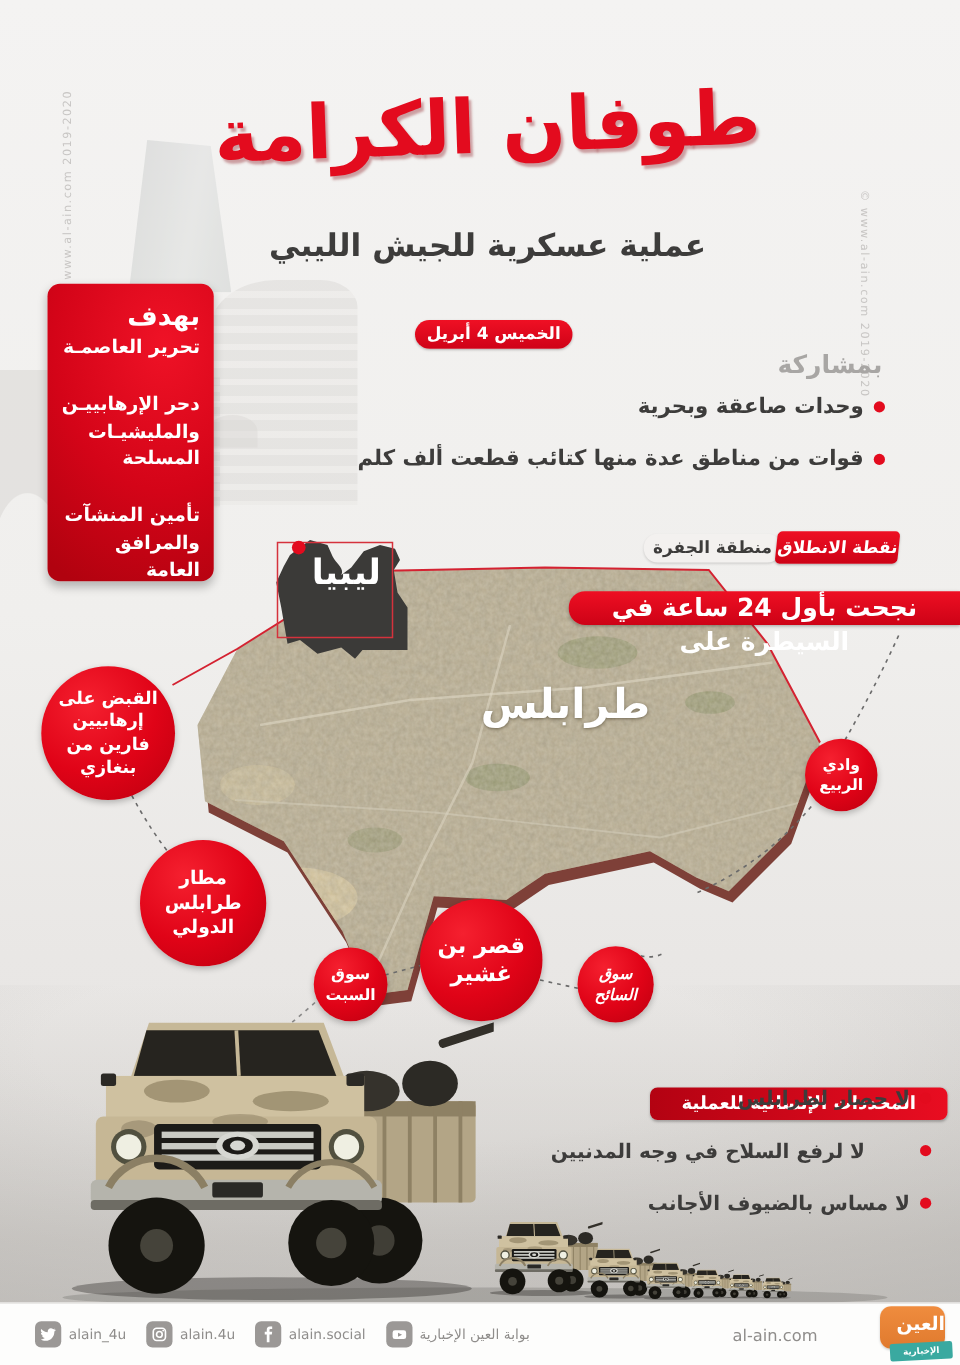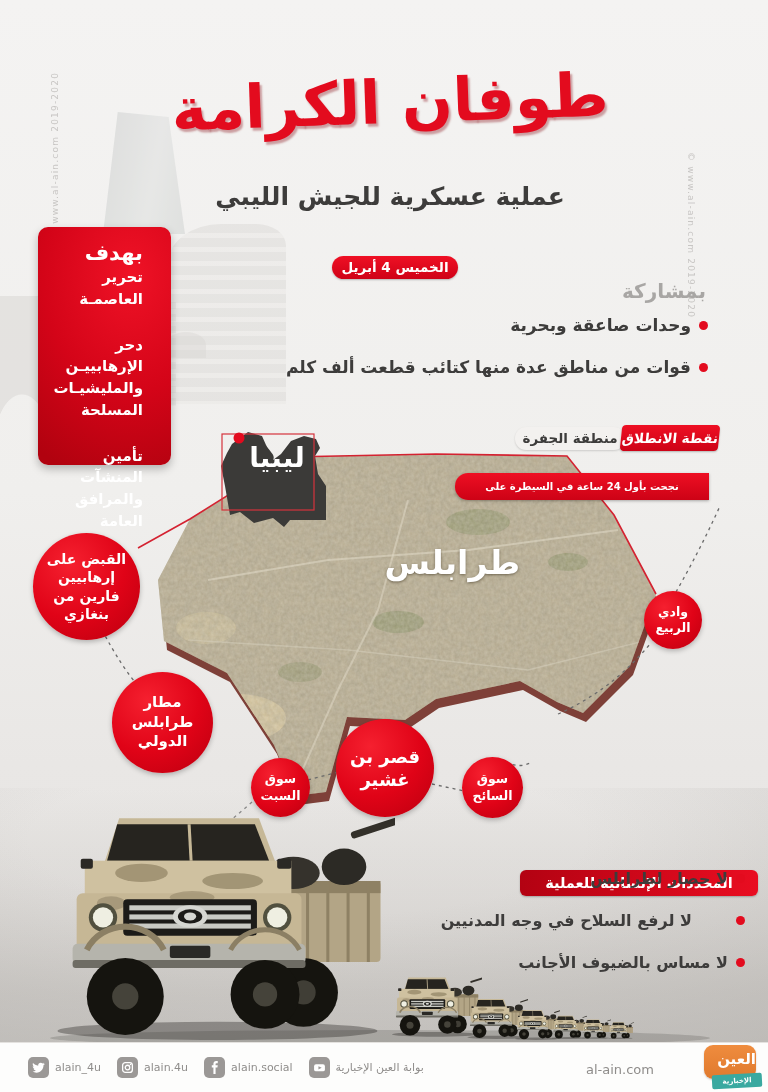--- a/index.html
+++ b/index.html
@@ -28,61 +28,61 @@
     font-size:60px;font-weight:bold;color:#e30b1e;transform:rotate(-2deg);
     text-shadow:2px 3px 2px rgba(130,0,12,.35);line-height:1.0;}
   .subtitle{left:190px;top:182px;width:400px;text-align:center;direction:rtl;
     font-size:25px;font-weight:bold;color:#3d3c3b;}
   .date-badge{left:332px;top:256px;width:126px;height:23px;background:linear-gradient(180deg,#ef1024,#cf0217);
     border-radius:12px;color:#fff;font-size:13.5px;font-weight:bold;text-align:center;line-height:23px;direction:rtl;
     box-shadow:0 1px 2px rgba(0,0,0,.25);}
   
   .goals{left:38px;top:227px;width:133px;height:238px;border-radius:10px;direction:rtl;
     background:radial-gradient(120% 90% at 70% 20%,#ef1226 0%,#d40418 55%,#b1020f 100%);
-    box-shadow:0 4px 8px rgba(0,0,0,.25);color:#fff;padding:14px 28px;box-sizing:border-box;text-align:right;}
+    box-shadow:0 4px 8px rgba(0,0,0,.25);color:#fff;padding:14px 11px;box-sizing:border-box;text-align:right;}
   .goals .g-title{font-size:21px;font-weight:bold;margin-bottom:2px;}
   .goals .g-item{font-size:15px;font-weight:bold;line-height:1.45;margin-bottom:24px;}
   .goals .g-item:last-child{margin-bottom:0;}
   
   .part-heading{left:0;top:279px;width:706px;text-align:right;direction:rtl;
     font-size:20px;font-weight:bold;color:#a8a6a4;}
   .bullet{position:absolute;display:flex;align-items:center;direction:rtl;gap:8px;white-space:nowrap;}
   .bullet .dot{width:9px;height:9px;border-radius:50%;background:#e30b1e;flex:0 0 auto;}
   .bullet .txt{font-size:17px;font-weight:bold;color:#3d3c3b;}
   .pb1{right:60px;top:315px;}
   .pb2{right:60px;top:357px;}
   
   .launch-value{left:515px;top:427px;width:110px;height:23px;background:#f3f1ef;border-radius:11px;
     color:#3d3c3b;font-size:13.5px;font-weight:bold;text-align:center;line-height:23px;direction:rtl;
     box-shadow:0 1px 2px rgba(0,0,0,.15);}
   .launch-label{left:621px;top:425px;width:98px;height:26px;background:linear-gradient(180deg,#ee0f23,#cd0216);
     border-radius:4px;transform:skewX(-6deg);color:#fff;font-size:13.5px;font-weight:bold;text-align:center;
     line-height:26px;direction:rtl;box-shadow:0 1px 2px rgba(0,0,0,.25);z-index:6;}
-  .success{left:455px;top:473px;width:254px;height:27px;background:linear-gradient(180deg,#ee0f23,#cd0216);
-    border-radius:13px 0 0 13px;color:#fff;font-size:10px;font-weight:bold;text-align:center;line-height:27px;
+  .success{left:455px;top:473px;width:313px;height:27px;background:linear-gradient(180deg,#ee0f23,#cd0216);
+    border-radius:13px 0 0 13px;color:#fff;font-size:20px;font-weight:bold;text-align:center;line-height:27px;
     direction:rtl;z-index:6;box-shadow:0 1px 3px rgba(0,0,0,.3);}
   
   .map-wrap{left:148px;top:440px;width:524px;height:372px;z-index:2;}
   .city-label{left:300px;top:543px;width:220px;text-align:right;color:#fff;font-size:33px;font-weight:bold;
     direction:rtl;z-index:4;text-shadow:0 1px 3px rgba(60,50,30,.6);}
   .libya{left:212px;top:424px;width:140px;height:112px;z-index:5;}
   .libya-label{left:232px;top:441px;width:90px;text-align:center;color:#fff;font-size:28px;font-weight:bold;
     direction:rtl;z-index:6;}
   
   .dash-svg{left:0;top:0;width:768px;height:1092px;z-index:3;pointer-events:none;}
   
   .loc{position:absolute;border-radius:50%;color:#fff;font-weight:bold;direction:rtl;text-align:center;
     display:flex;align-items:center;justify-content:center;z-index:5;line-height:1.3;
     background:radial-gradient(85% 85% at 35% 28%,#f5202f 0%,#e00317 60%,#c50011 100%);
     box-shadow:0 2px 5px rgba(0,0,0,.25);}
   .loc-benghazi{left:33px;top:533px;width:107px;height:107px;font-size:14px;padding:6px;box-sizing:border-box;}
   .loc-airport{left:112px;top:672px;width:101px;height:101px;font-size:15px;padding:8px;box-sizing:border-box;}
   .loc-sabt{left:251px;top:758px;width:59px;height:59px;font-size:12.5px;}
   .loc-qasr{left:336px;top:719px;width:98px;height:98px;font-size:18px;padding:10px;box-sizing:border-box;}
-  .loc-saeh{left:462px;top:757px;width:61px;height:61px;font-size:12.5px;}
+  .loc-saeh{left:462px;top:757px;width:61px;height:61px;font-size:12.5px;font-style:italic;}
   .loc-khamis{left:516px;top:712px;width:58px;height:58px;font-size:12.5px;}
   .loc-wadi{left:644px;top:591px;width:58px;height:58px;font-size:12.5px;}
   
   .hum-badge{left:520px;top:870px;width:238px;height:26px;background:linear-gradient(90deg,#b30212,#e90d21);
     border-radius:6px;color:#fff;font-size:14.5px;font-weight:bold;text-align:center;line-height:26px;
     direction:rtl;z-index:6;box-shadow:0 1px 2px rgba(0,0,0,.25);}
   .hb1{right:23px;top:869px;z-index:6;}
   .hb2{right:23px;top:911px;z-index:6;gap:44px;}
   .hb3{right:23px;top:953px;z-index:6;}
   .hum .txt,.hb1 .txt,.hb2 .txt,.hb3 .txt{font-size:16px;}

